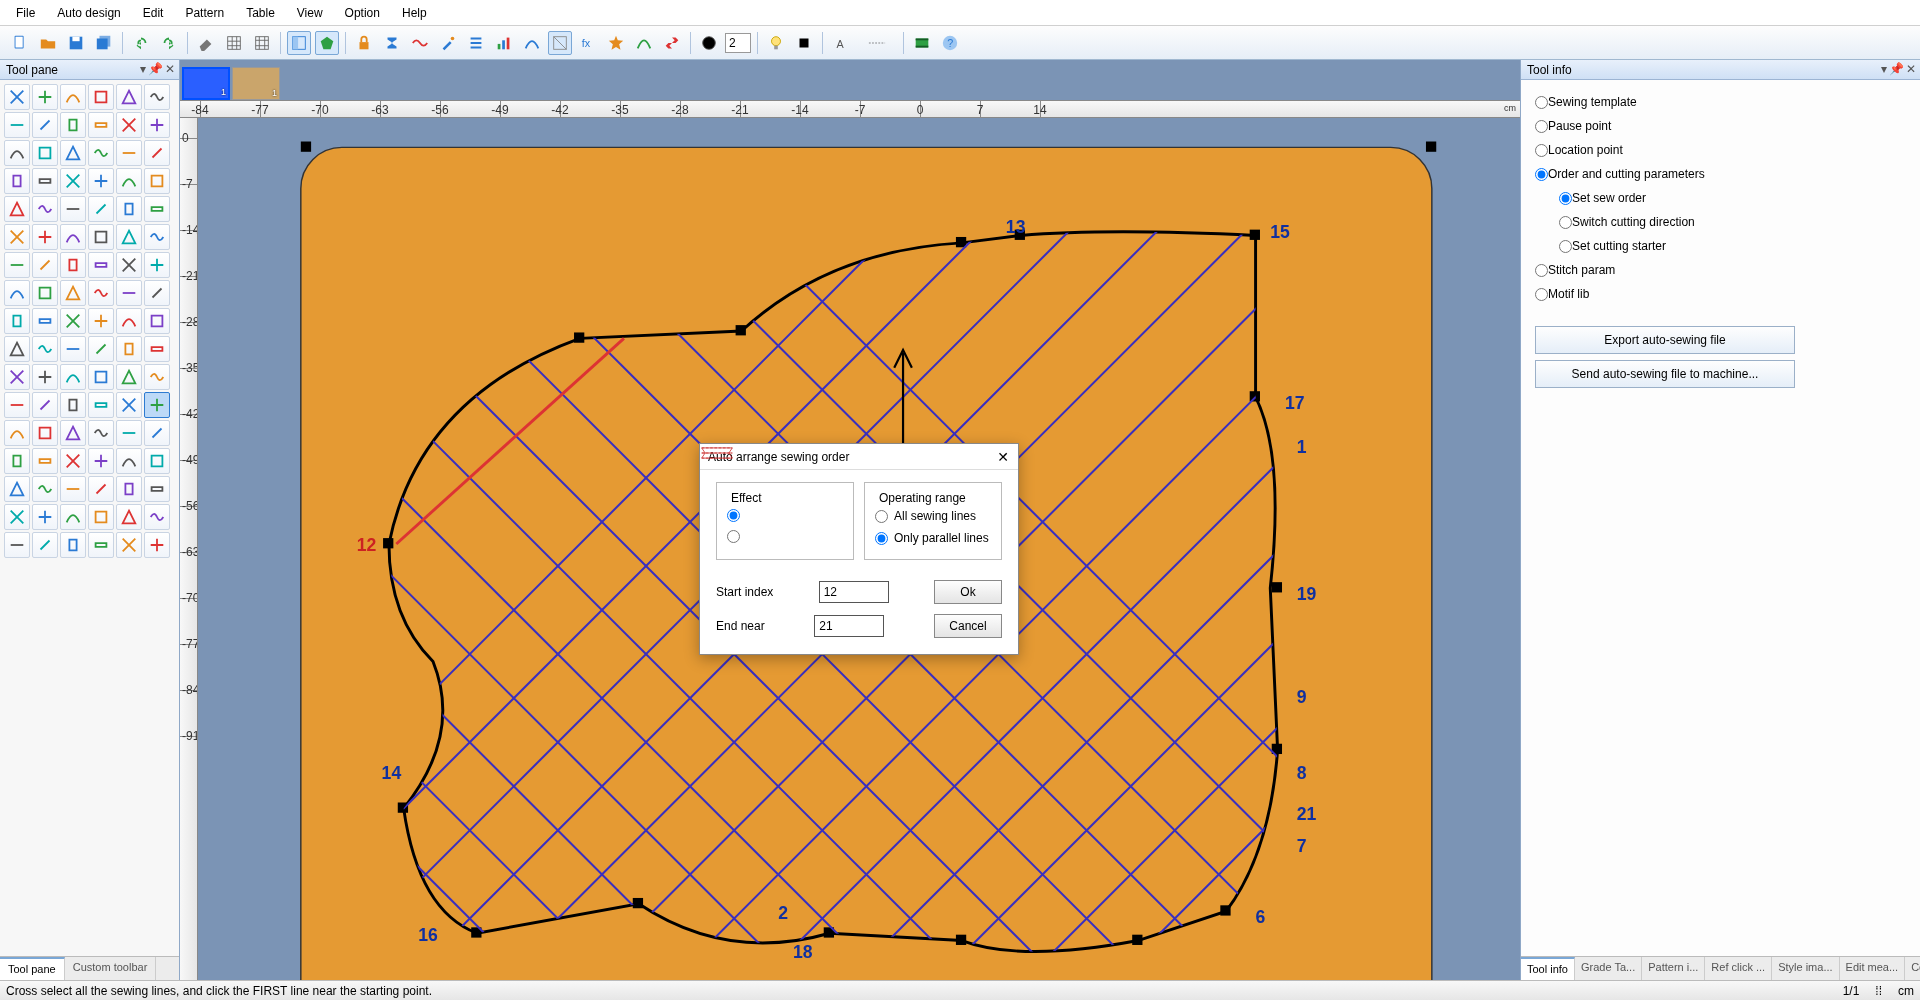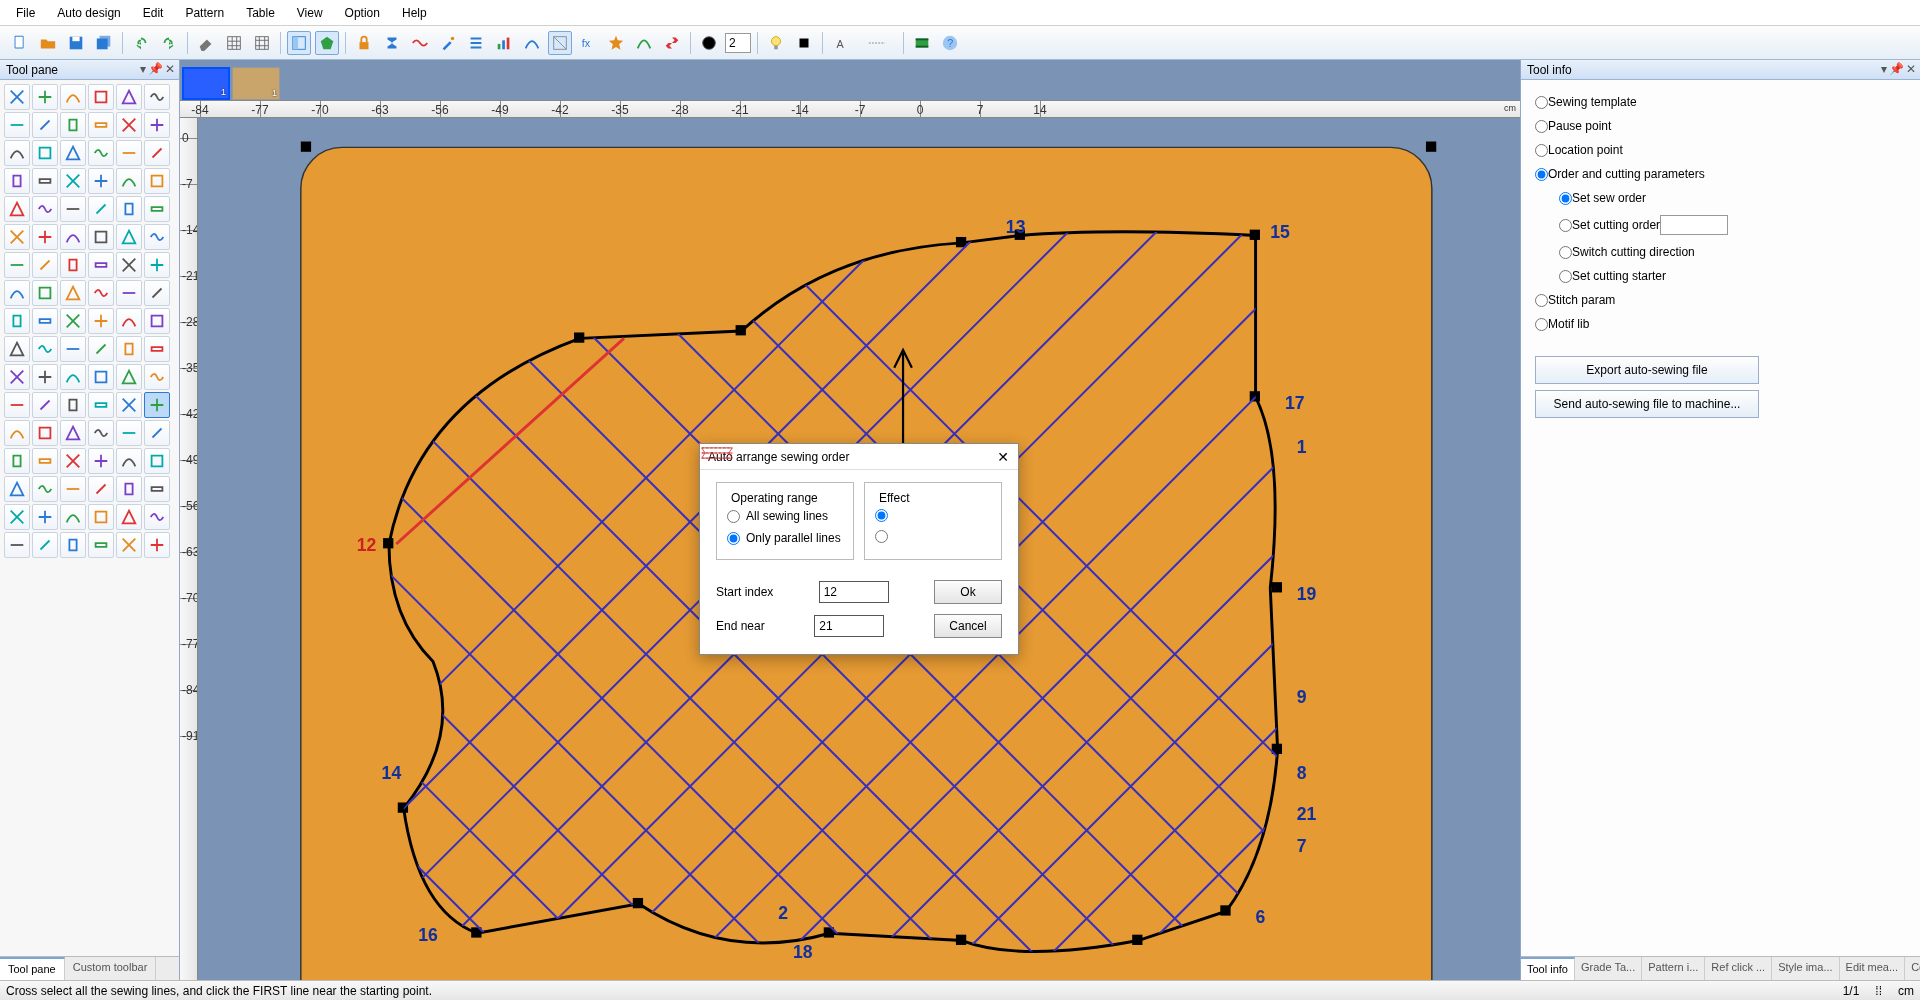--- a/index.html
+++ b/index.html
@@ -49,21 +49,21 @@
 .canvas { flex: 1; background: #7b94b5; position: relative; overflow: hidden; }
 .canvas svg { position: absolute; inset: 0; }
 
 
 .rightpane { width: 400px; display: flex; flex-direction: column; border-left: 1px solid #8fa8c7; background: #fdfdfd; }
 .rightpane .body { flex: 1; padding: 10px 14px; overflow: auto; font-size: 13px; }
 .rlist { list-style: none; }
 .rlist li { display: flex; align-items: center; padding: 5px 0; }
 .rlist .sub { padding-left: 24px; }
 .rlist input[type=radio] { margin: 0; }
-.rbtn { display: block; width: 224px; margin: 6px 0; padding: 6px 10px; text-align: center; border: 1px solid #9bb0c8; background: linear-gradient(#fefefe,#e5eef8); cursor: default; }
+.rbtn { display: block; width: 260px; margin: 6px 0; padding: 6px 10px; text-align: center; border: 1px solid #9bb0c8; background: linear-gradient(#fefefe,#e5eef8); cursor: default; }
 .righttabs { height: 24px; display: flex; background: #ececec; border-top: 1px solid #bbb; overflow: hidden; }
 .righttabs .tab { padding: 4px 6px; border-right: 1px solid #ccc; font-size: 11px; color: #555; white-space: nowrap; }
 .righttabs .tab.active { background: #fff; color: #000; border-top: 2px solid #7aa7d6; }
 .inputsmall { width: 68px; height: 20px; border: 1px solid #999; }
 
 
 .status { height: 20px; display: flex; align-items: center; padding: 4px 6px; font-size: 11px; background: linear-gradient(#f8f8f8,#e6e6e6); border-top: 1px solid #bbb; justify-content: space-between; }
 .status .right { display: flex; gap: 16px; align-items: center; }
 
 
@@ -961,49 +961,49 @@
         </svg>
 
         <div class="modal">
           <div class="titlebar">
             <span>Auto arrange sewing order</span>
             <span class="close">✕</span>
           </div>
           <div class="content">
             <div class="twocol">
               <div class="fieldset">
-                <div class="legend">Operating range</div>
-                <label>
-                    <input type="radio" name="range" style=""> 
-                    <span>All sewing lines</span>
-                  </label>
-                <label>
-                    <input type="radio" name="range" checked="" style=""> 
-                    <span>Only parallel lines</span>
-                  </label>
-              </div>
-              <div class="fieldset">
                 <div class="legend">Effect</div>
                 <label>
                     <input type="radio" name="eff" checked="" style="">
                   <span class="effecticon">
                       <svg viewBox="0 0 40 20">
                         <path stroke="#c33" fill="none" d="M2 4h36M2 10h36M2 16h36"></path>
                         <path stroke="#c33" fill="none" d="M2 4l4 6-4 6M38 4l-4 6 4 6"></path>
                       </svg>
                     </span>
                 </label>
                 <label>
                     <input type="radio" name="eff" style="">
                   <span class="effecticon">
                       <svg viewBox="0 0 40 20">
                         <path stroke="#c33" fill="none" stroke-dasharray="3 2" d="M2 4h36M2 10h36M2 16h36"></path>
                       </svg>
                     </span>
                 </label>
+              </div>
+              <div class="fieldset">
+                <div class="legend">Operating range</div>
+                <label>
+                    <input type="radio" name="range" style=""> 
+                    <span>All sewing lines</span>
+                  </label>
+                <label>
+                    <input type="radio" name="range" checked="" style=""> 
+                    <span>Only parallel lines</span>
+                  </label>
               </div>
             </div>
             <div class="row">
               <span>Start index</span>
               <input type="text" value="12" style="">
               <button class="btn">Ok</button>
             </div>
             <div class="row">
               <span>End near</span>
               <input type="text" value="21" style="">
@@ -1042,25 +1042,20 @@
         <li>
             <input type="radio" name="rmain" checked="" style="">
             <span>Order and cutting parameters</span>
           </li>
         <li class="sub">
             <input type="radio" name="rsub" checked="" style="">
             <span>Set sew order</span>
           </li>
         <li class="sub">
             <input type="radio" name="rsub" style="">
-            <span>Set cutting order</span>
-            <input class="inputsmall" style="">
-          </li>
-        <li class="sub">
-            <input type="radio" name="rsub" style="">
             <span>Switch cutting direction</span>
           </li>
         <li class="sub">
             <input type="radio" name="rsub" style="">
             <span>Set cutting starter</span>
           </li>
         <li>
             <input type="radio" name="rmain" style="">
             <span>Stitch param</span>
           </li>

